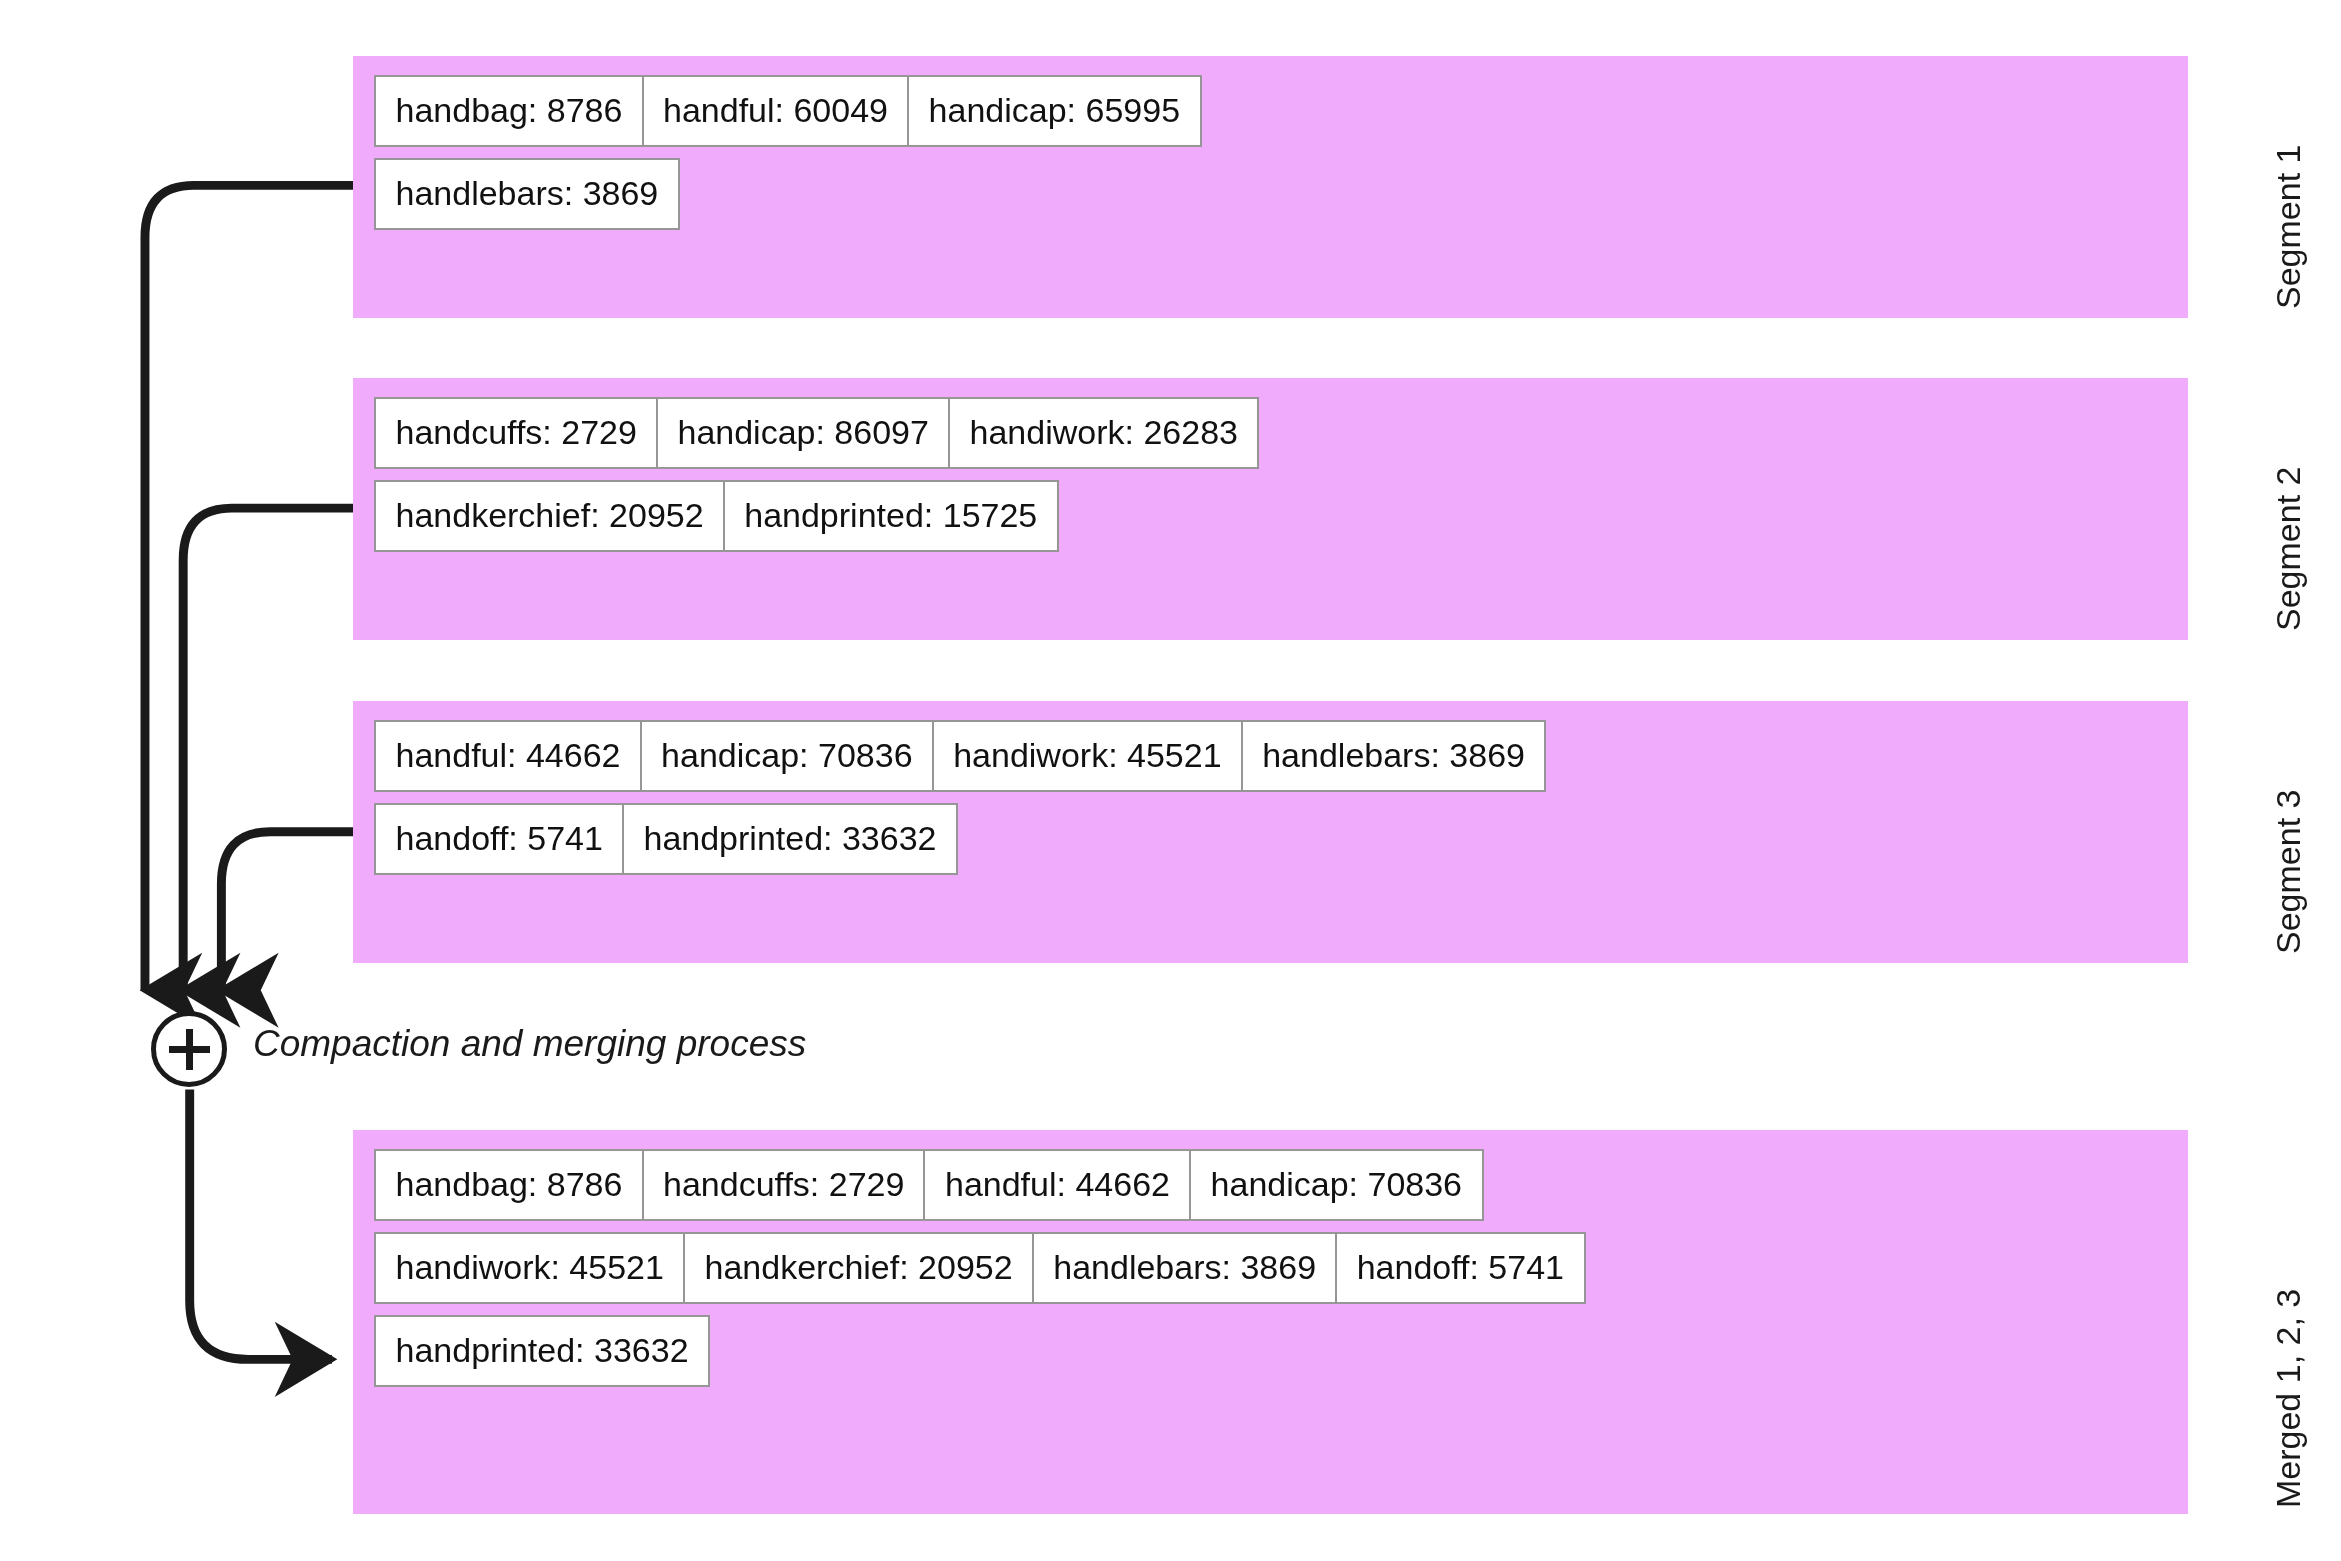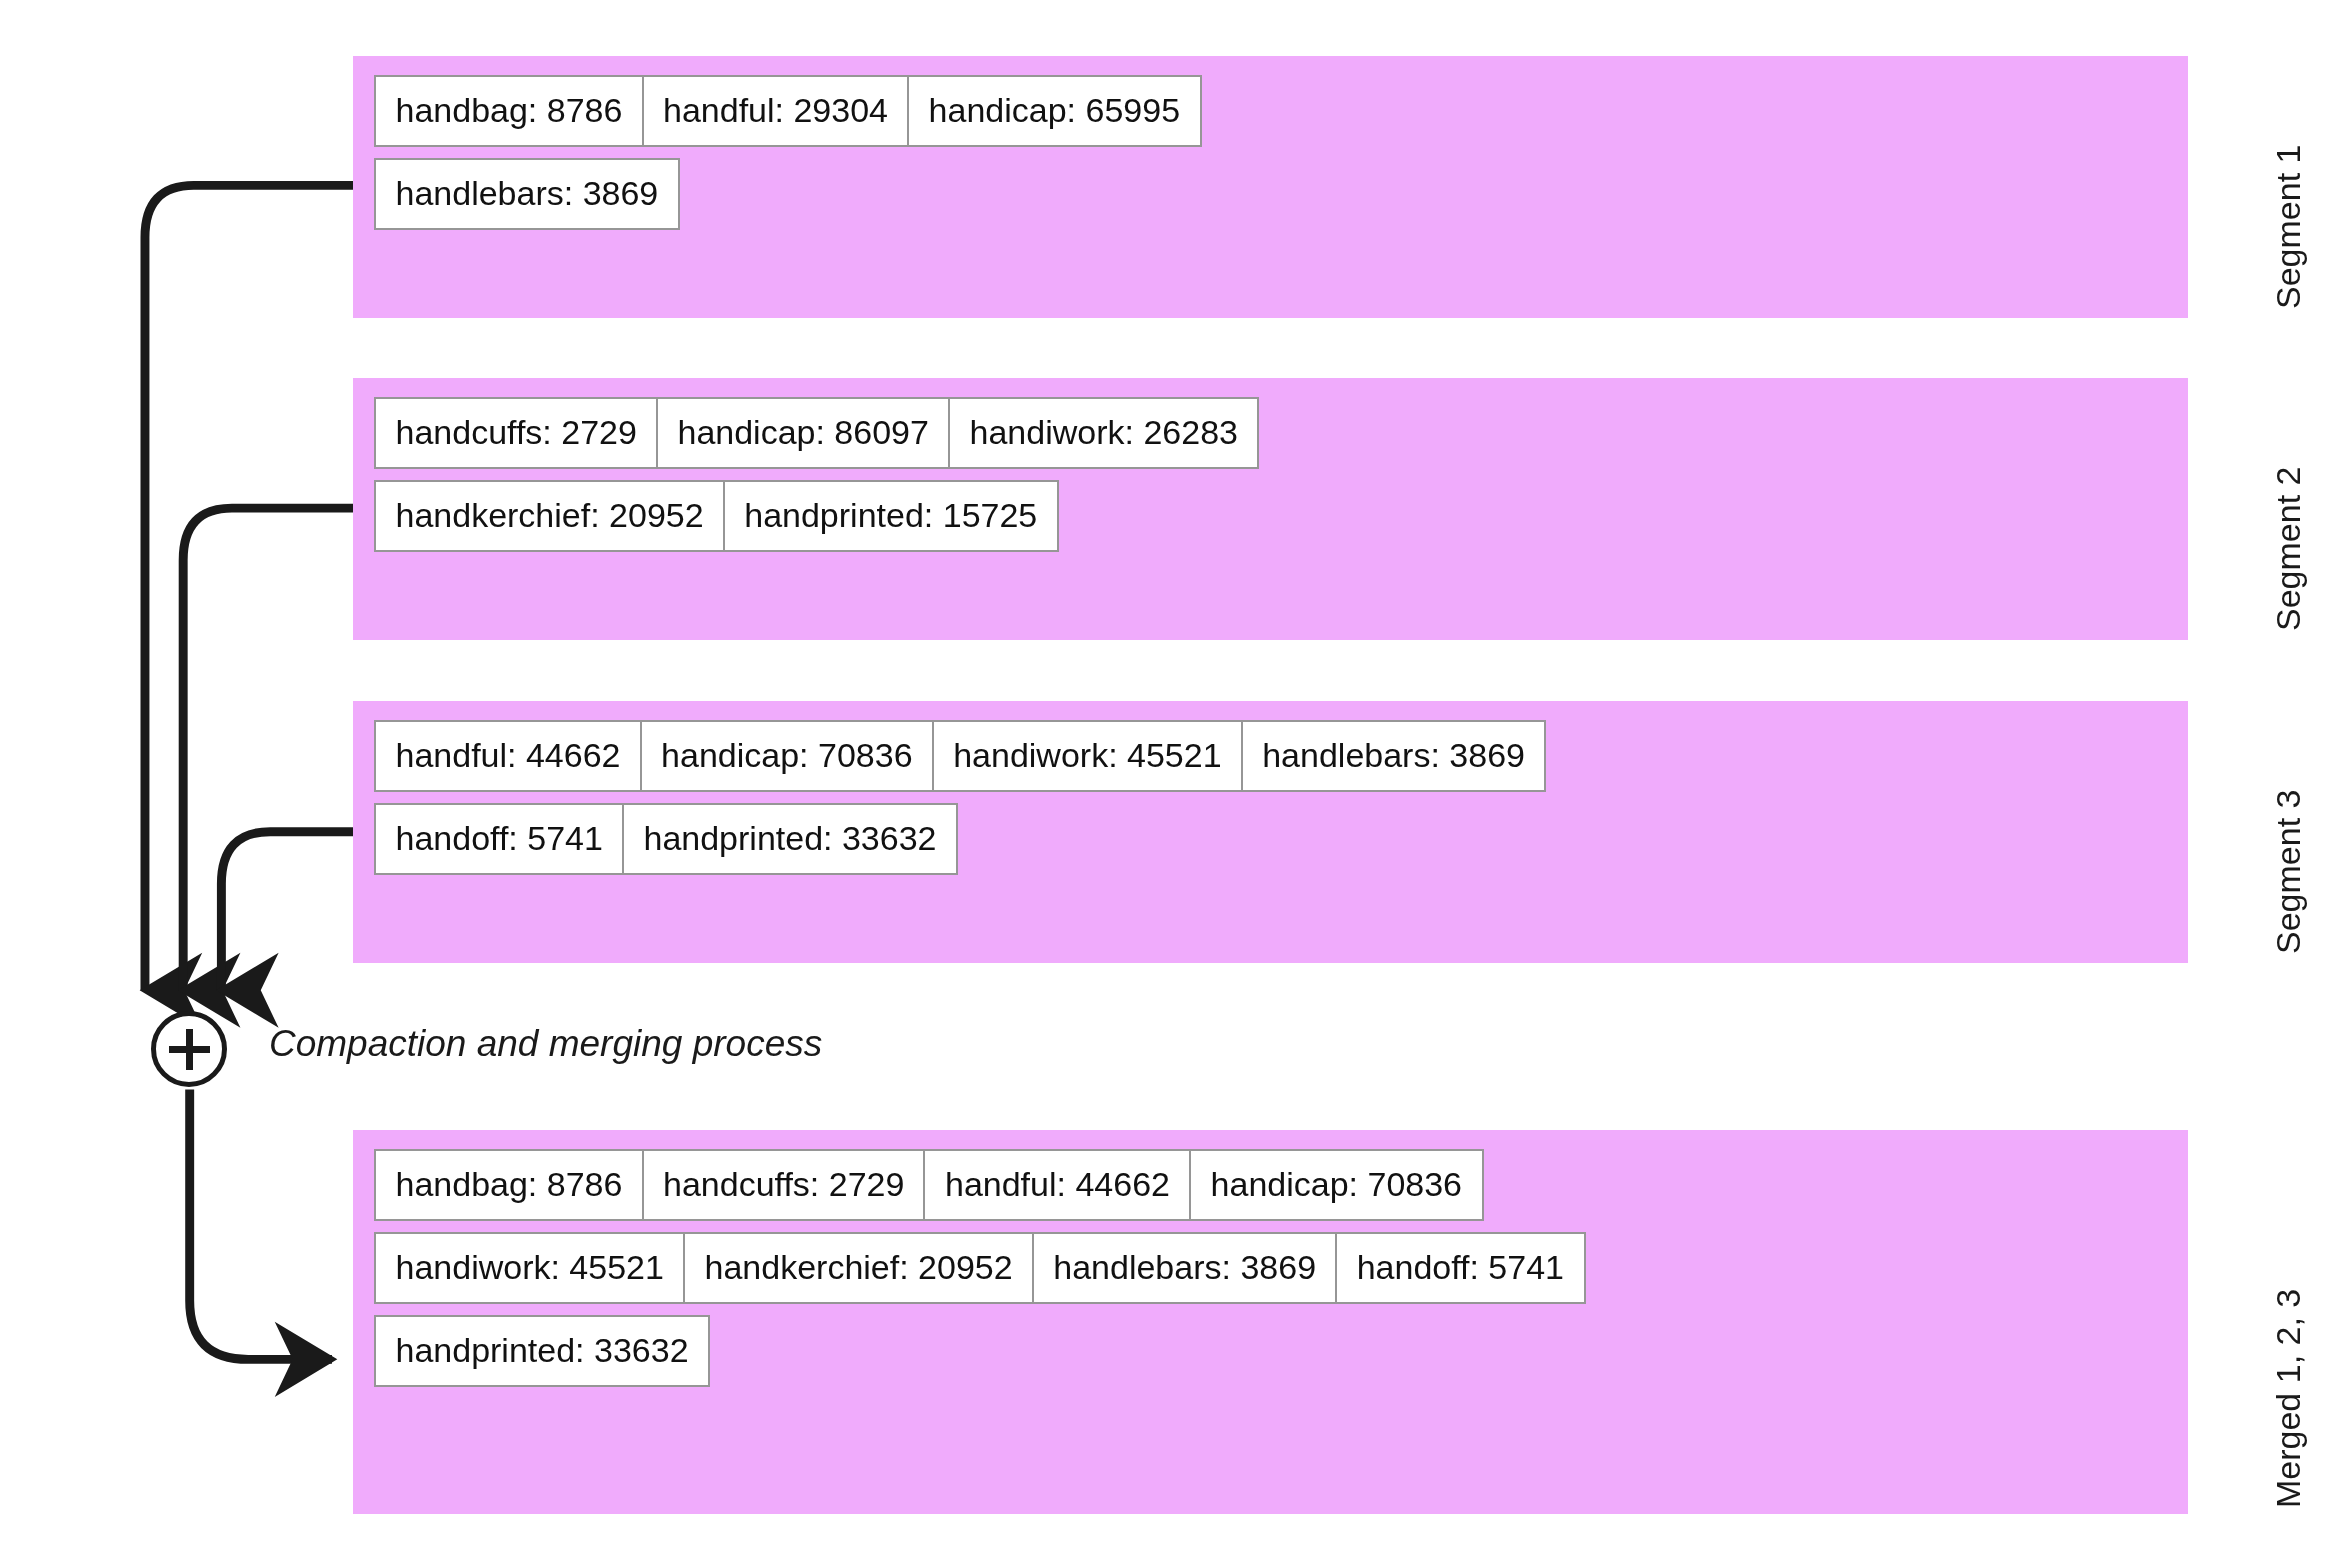--- a/index.html
+++ b/index.html
@@ -90,21 +90,21 @@
     position: absolute;
     left: 35px;
     top: 18px;
     width: 6.5px;
     height: 41px;
     background: #1a1a1a;
   }
 
   #merge-caption {
     position: absolute;
-    left: 269px;
+    left: 253px;
     top: 1023px;
     font-size: 37px;
     font-style: italic;
     color: #1a1a1a;
     white-space: nowrap;
     font-family: "Liberation Sans", sans-serif;
   }
 
   #arrows {
     position: absolute;
@@ -134,21 +134,21 @@
     <path d="M 434,625 L 285,625 Q 225,625 225,689 L 225,1218" fill="none" stroke="#1a1a1a" stroke-width="11" stroke-linecap="butt" marker-end="url(#headDown)"></path>
 
     <path d="M 434,1023 L 332,1023 Q 272,1023 272,1087 L 272,1218" fill="none" stroke="#1a1a1a" stroke-width="11" stroke-linecap="butt" marker-end="url(#headDown)"></path>
 
     <path d="M 233,1340 L 233,1600 Q 233,1672 305,1672 L 408,1672" fill="none" stroke="#1a1a1a" stroke-width="11" stroke-linecap="butt" marker-end="url(#headRight)"></path>
   </svg>
 
   <div class="panel" style="left:353px; top:56px; width:1835px; height:262px;">
     <div class="panel-row">
       <div class="cell">handbag: 8786</div>
-      <div class="cell">handful: 29304</div>
+      <div class="cell">handful: 60049</div>
       <div class="cell">handicap: 65995</div>
     </div>
     <div class="panel-row">
       <div class="cell">handlebars: 3869</div>
     </div>
   </div>
   <div class="side-label" style="left:2269px; top:309px;">Segment 1</div>
 
   <div class="panel" style="left:353px; top:378px; width:1835px; height:262px;">
     <div class="panel-row">

